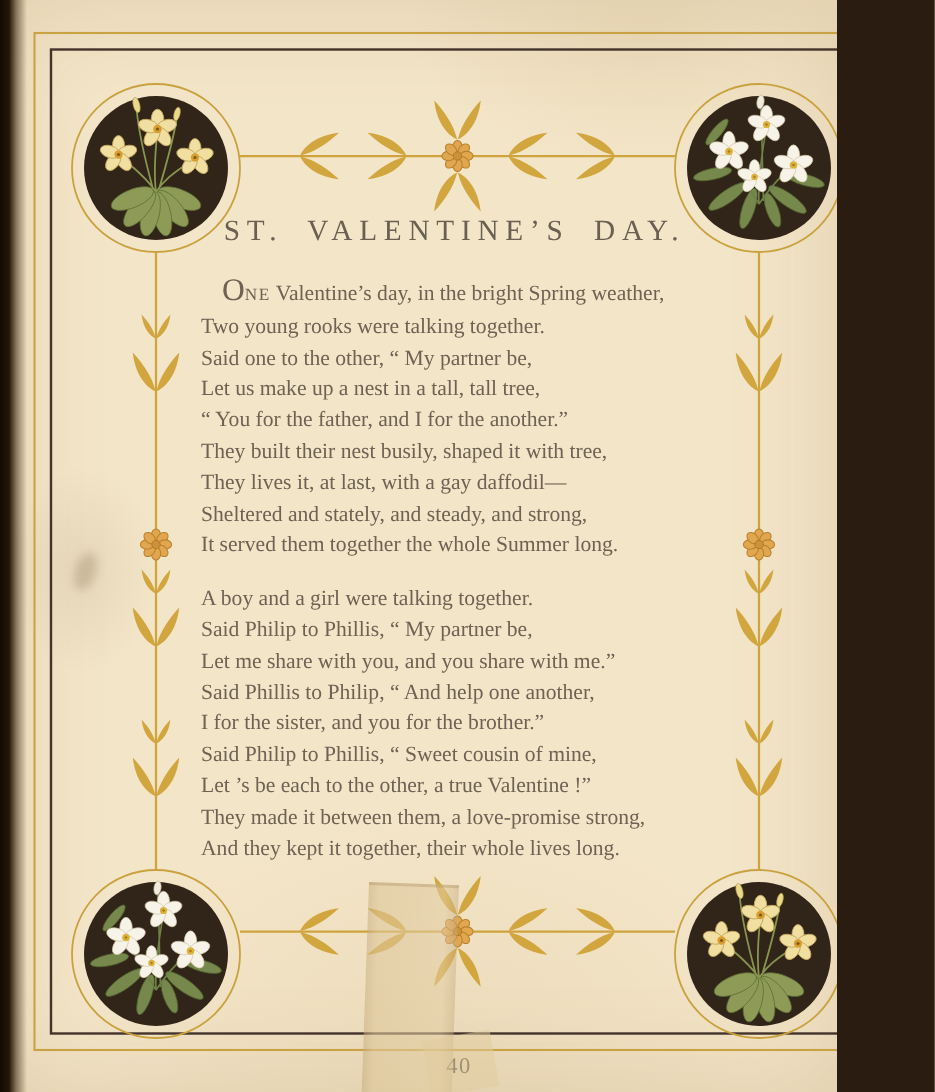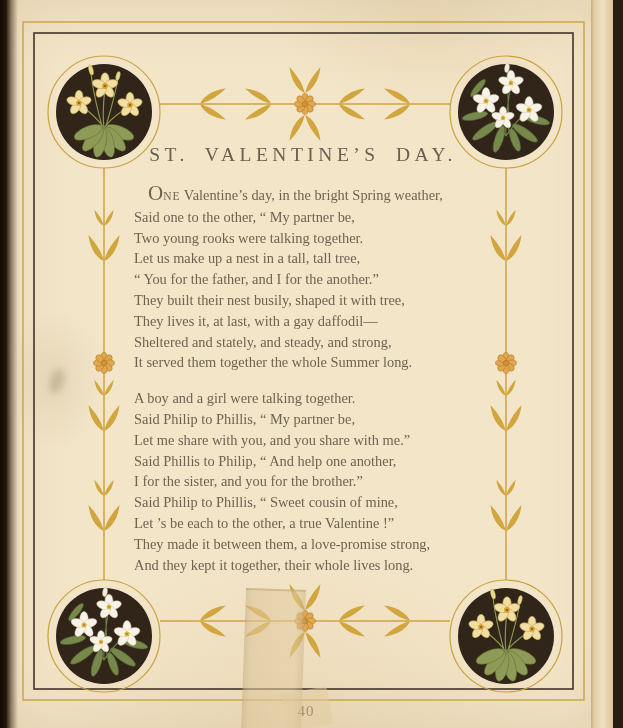--- a/index.html
+++ b/index.html
@@ -1,16 +1,16 @@
 <!DOCTYPE html>
 <html><head>
 <meta charset="utf-8">
 <style>
   html,body{margin:0;padding:0;background:#2a1c10;}
-  .scene{position:relative;width:613px;height:728px;overflow:hidden;
+  .scene{position:relative;width:558px;height:728px;overflow:hidden;
          font-family:"Liberation Serif",serif;
          background:#5eead4;}
   .page{position:absolute;inset:0;
     background:
       radial-gradient(ellipse 70px 100px at 56px 380px, rgba(120,95,60,.10), transparent 70%),
       radial-gradient(ellipse 220px 130px at 430px 20px, rgba(195,165,115,.16), transparent 72%),
       radial-gradient(ellipse 320px 220px at 300px 700px, rgba(205,175,125,.16), transparent 75%),
       #f3e5c8;
     box-shadow: inset 0 0 70px rgba(160,125,75,.22);}
   .border-svg{position:absolute;left:0;top:0;}
@@ -180,22 +180,22 @@
         <circle r="56" fill="none" stroke="#c9a23f" stroke-width="1.2"></circle>
         <use href="#med-prim"></use>
       </g>
     </svg>
 
     <h1 class="title">ST. VALENTINE’S DAY.</h1>
 
     <div class="poem">
       <div class="stanza">
         <div class="line first"><span class="initial">O</span><span class="sc">NE</span><span> Valentine’s day, in the bright Spring weather,</span></div>
+        <div class="line">Two young rooks were talking together.</div>
         <div class="line">Said one to the other, “ My partner be,</div>
-        <div class="line">Two young rooks were talking together.</div>
         <div class="line">Let us make up a nest in a tall, tall tree,</div>
         <div class="line">“ You for the father, and I for the another.”</div>
         <div class="line">They built their nest busily, shaped it with tree,</div>
         <div class="line">They lives it, at last, with a gay daffodil—</div>
         <div class="line">Sheltered and stately, and steady, and strong,</div>
         <div class="line">It served them together the whole Summer long.</div>
       </div>
       <div class="stanza stanza2">
         <div class="line">A boy and a girl were talking together.</div>
         <div class="line">Said Philip to Phillis, “ My partner be,</div>

